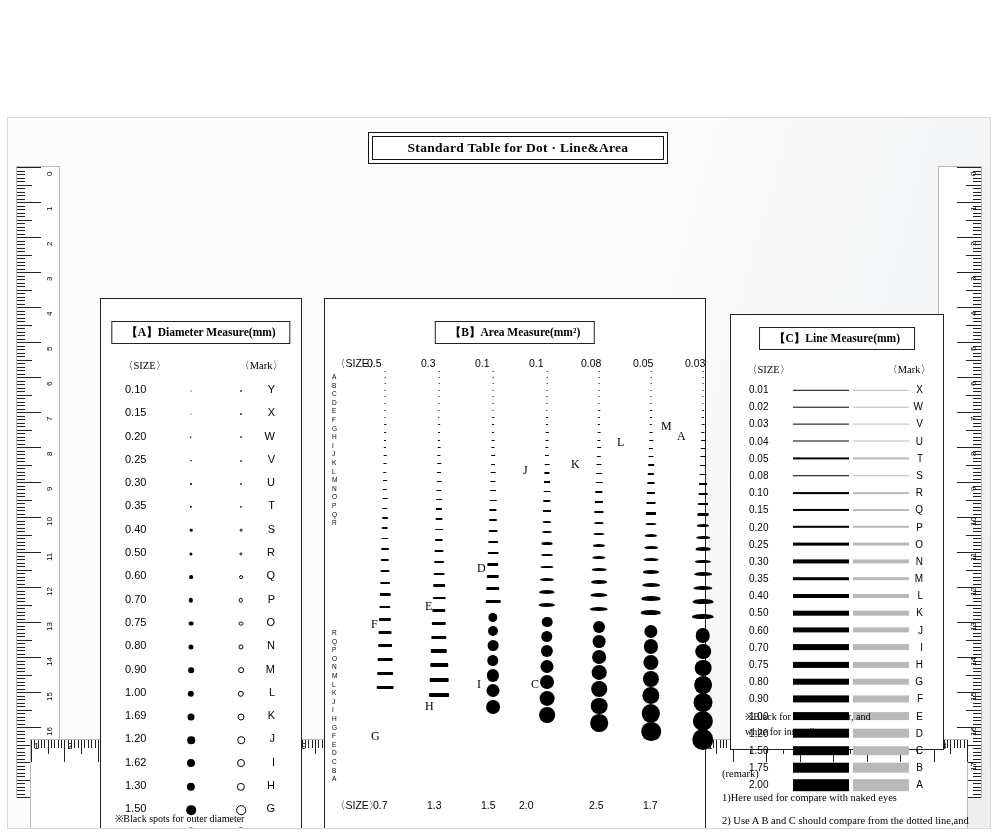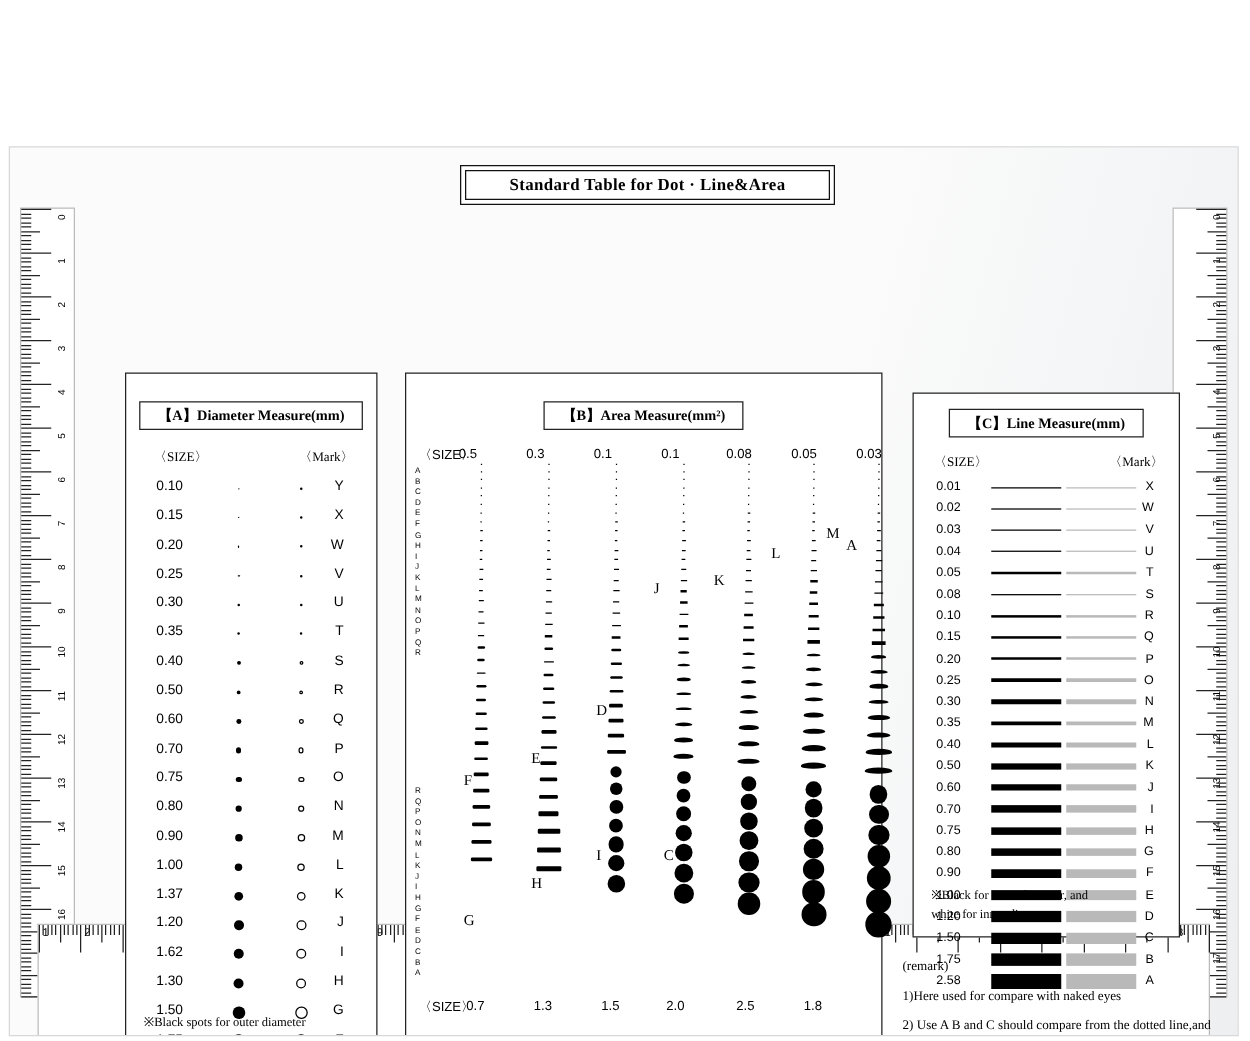--- a/index.html
+++ b/index.html
@@ -921,21 +921,21 @@
             <span class="dotw" style="width: 5.7px; height: 5.7px;"></span>
             <span class="a-mark">M</span>
           </div>
           <div class="a-row">
             <span class="a-size">1.00</span>
             <span class="dotb" style="width: 6.4px; height: 6.4px;"></span>
             <span class="dotw" style="width: 6.4px; height: 6.4px;"></span>
             <span class="a-mark">L</span>
           </div>
           <div class="a-row">
-            <span class="a-size">1.37</span>
+            <span class="a-size">1.69</span>
             <span class="dotb" style="width: 7px; height: 7px;"></span>
             <span class="dotw" style="width: 7px; height: 7px;"></span>
             <span class="a-mark">K</span>
           </div>
           <div class="a-row">
             <span class="a-size">1.20</span>
             <span class="dotb" style="width: 7.6px; height: 7.6px;"></span>
             <span class="dotw" style="width: 7.6px; height: 7.6px;"></span>
             <span class="a-mark">J</span>
           </div>
@@ -1287,23 +1287,23 @@
           <div class="b-letter" style="left: 198px; top: 164px;">J</div>
           <div class="b-letter" style="left: 246px; top: 158px;">K</div>
           <div class="b-letter" style="left: 292px; top: 136px;">L</div>
           <div class="b-letter" style="left: 336px; top: 120px;">M</div>
         </div>
       <div id="bHeads2">
           <div class="b-colhead2" style="left: 10px;">〈SIZE〉</div>
           <div class="b-colhead2" style="left: 48px;">0.7</div>
           <div class="b-colhead2" style="left: 102px;">1.3</div>
           <div class="b-colhead2" style="left: 156px;">1.5</div>
-          <div class="b-colhead2" style="left: 208px;">2.0</div>
+          <div class="b-colhead2" style="left: 194px;">2.0</div>
           <div class="b-colhead2" style="left: 264px;">2.5</div>
-          <div class="b-colhead2" style="left: 318px;">1.8</div>
+          <div class="b-colhead2" style="left: 318px;">1.7</div>
         </div>
 
     </div>
 
     <div class="panel" id="panelC">
       <div class="panel-title">【C】Line  Measure(mm)</div>
       <div class="c-head-size">〈SIZE〉</div>
       <div class="c-head-mark">〈Mark〉</div>
       <div class="c-rows" id="cRows">
           <div class="c-row">
@@ -1438,21 +1438,21 @@
             <span class="c-bar-grey" style="height: 9.6px;"></span>
             <span class="c-mark">C</span>
           </div>
           <div class="c-row">
             <span class="c-size">1.75</span>
             <span class="c-bar-black" style="height: 10.6px;"></span>
             <span class="c-bar-grey" style="height: 10.6px;"></span>
             <span class="c-mark">B</span>
           </div>
           <div class="c-row">
-            <span class="c-size">2.58</span>
+            <span class="c-size">2.00</span>
             <span class="c-bar-black" style="height: 11.6px;"></span>
             <span class="c-bar-grey" style="height: 11.6px;"></span>
             <span class="c-mark">A</span>
           </div>
         </div>
       <div class="c-note">
         <div>※Black  for  outer  diameter, and</div>
         <div>white  for  inner  diameter.</div>
       </div>
     </div>

